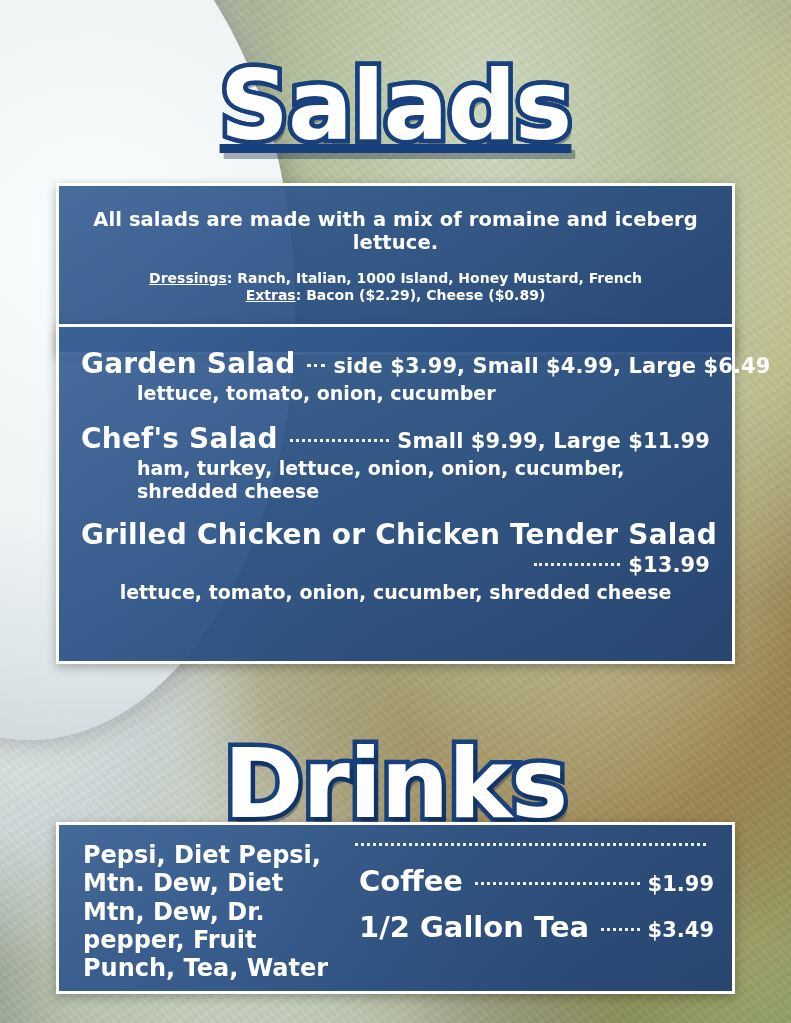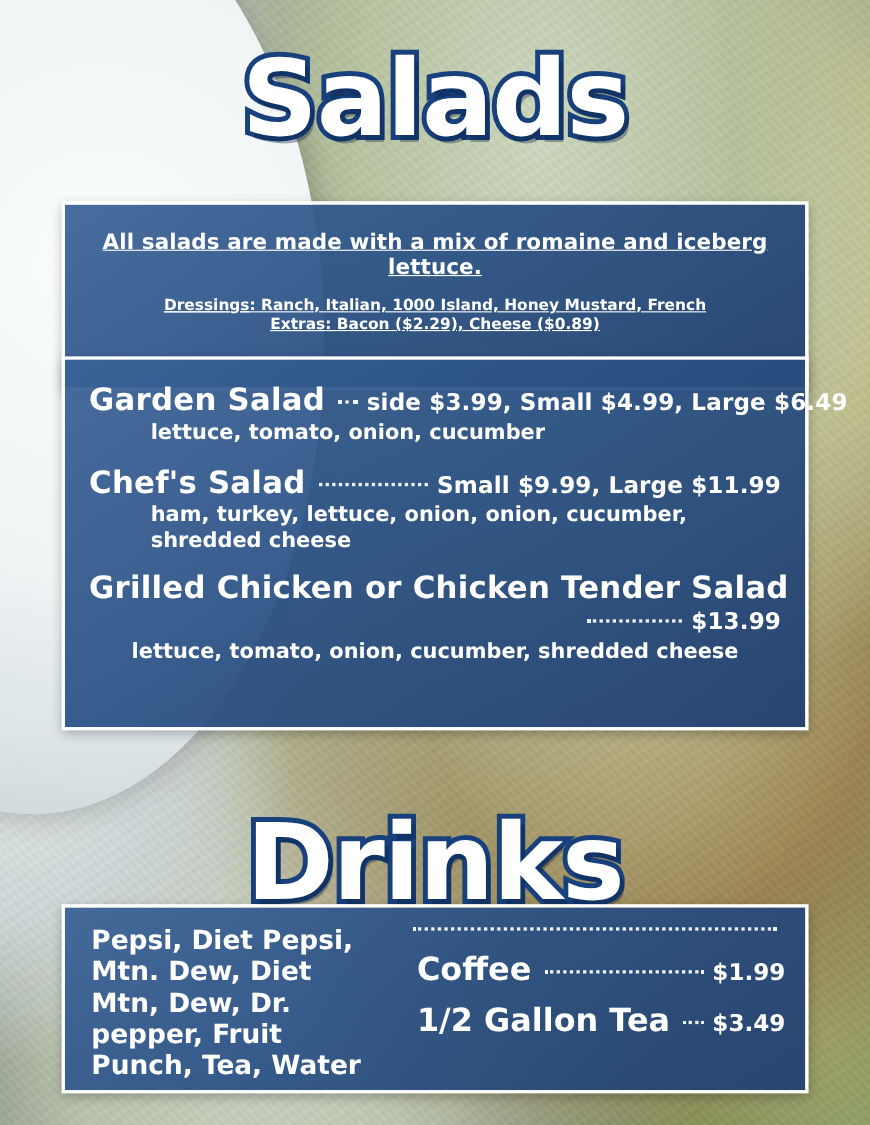--- a/index.html
+++ b/index.html
@@ -59,40 +59,39 @@
     font-size: 96px;
     line-height: 1;
     letter-spacing: -1px;
     color: #ffffff;
     -webkit-text-stroke: 9px #17407c;
     paint-order: stroke fill;
     text-shadow:
       0 0 0 #17407c,
       4px 6px 0 rgba(10,30,60,.35);
   }
-  .heading-salads { top: 42px; }
+  .heading-salads { top: 58px; text-decoration: underline; }
   .heading-drinks { top: 700px; margin-top: 36px; }
 
   
   .panel {
     position: absolute;
     left: 56px;
     width: 679px;
     box-sizing: border-box;
     border: 3px solid #ffffff;
     background:
       linear-gradient(145deg, rgba(58,98,150,.93) 0%, rgba(42,80,132,.93) 45%, rgba(32,64,112,.94) 100%);
     box-shadow: 0 3px 10px rgba(0,0,0,.28);
     color: #ffffff;
   }
   .panel-intro {
     top: 183px;
     height: 172px;
     padding: 18px 20px 0 20px;
-    text-decoration: underline;
   }
   .panel-items {
     top: 324px;
     height: 340px;
     padding: 20px 22px 16px 22px;
   }
   .panel-drinks {
     top: 822px;
     height: 172px;
     padding: 16px 18px 0 18px;
@@ -162,21 +161,20 @@
     font-size: 19px;
     margin-top: 4px;
   }
   .sp-1 { height: 14px; }
   .sp-2 { height: 12px; }
 
   
   .drinks-grid {
     display: flex;
     align-items: flex-start;
-    gap: 20px;
   }
   .drinks-left {
     width: 268px;
     font-weight: 800;
     font-size: 24px;
     line-height: 1.18;
     padding-left: 6px;
   }
   .drinks-right {
     flex: 1 1 auto;

